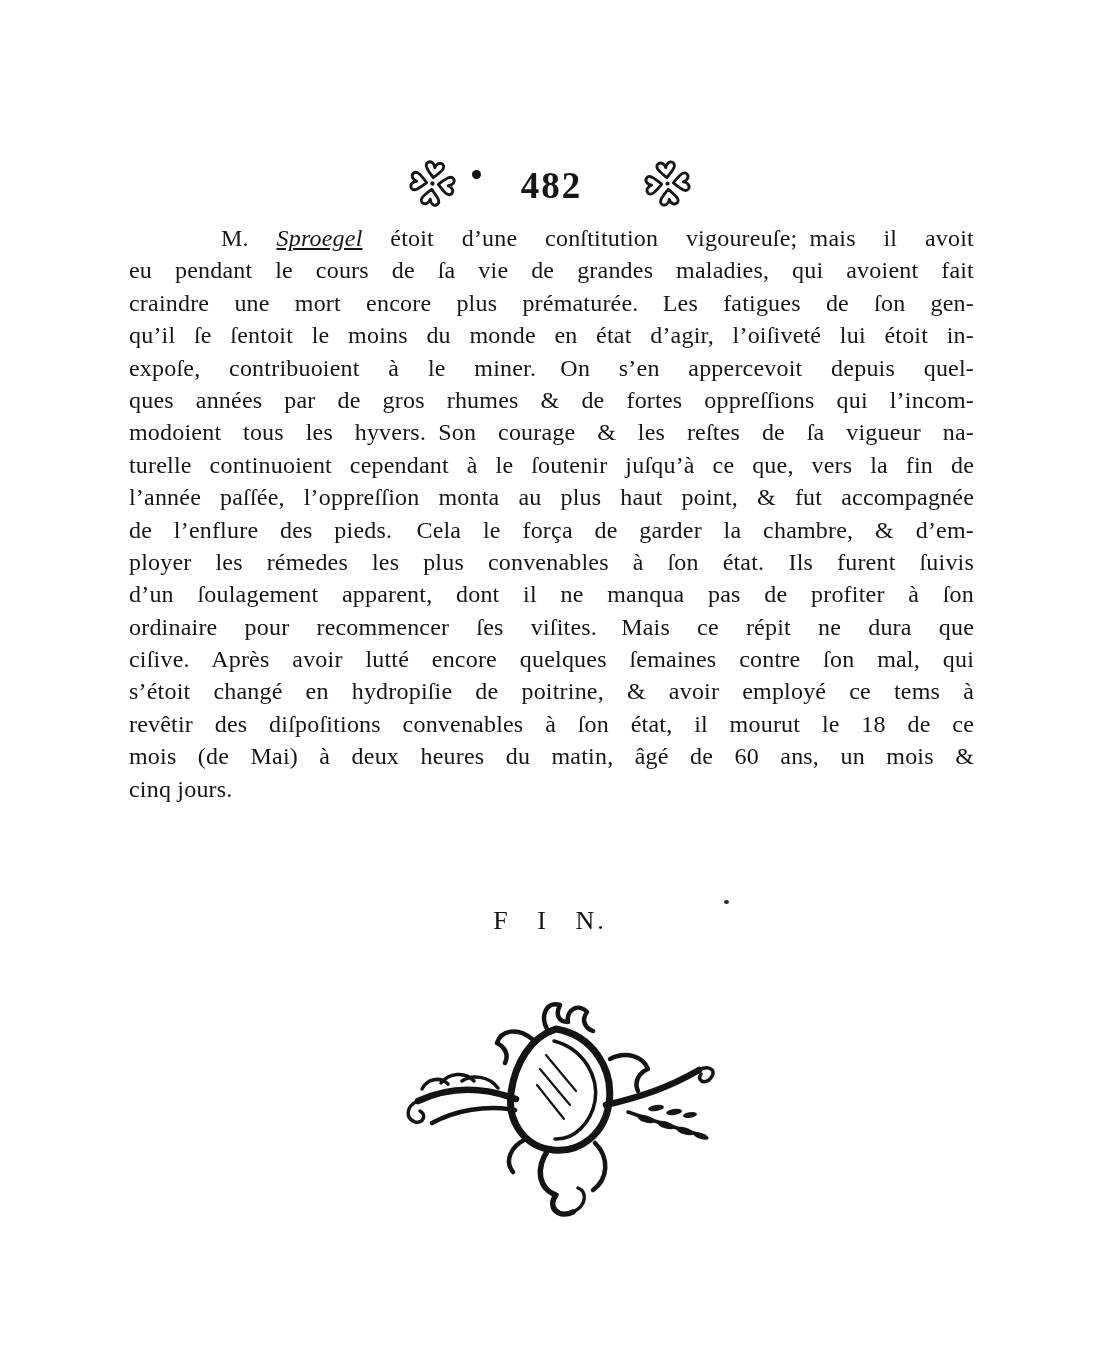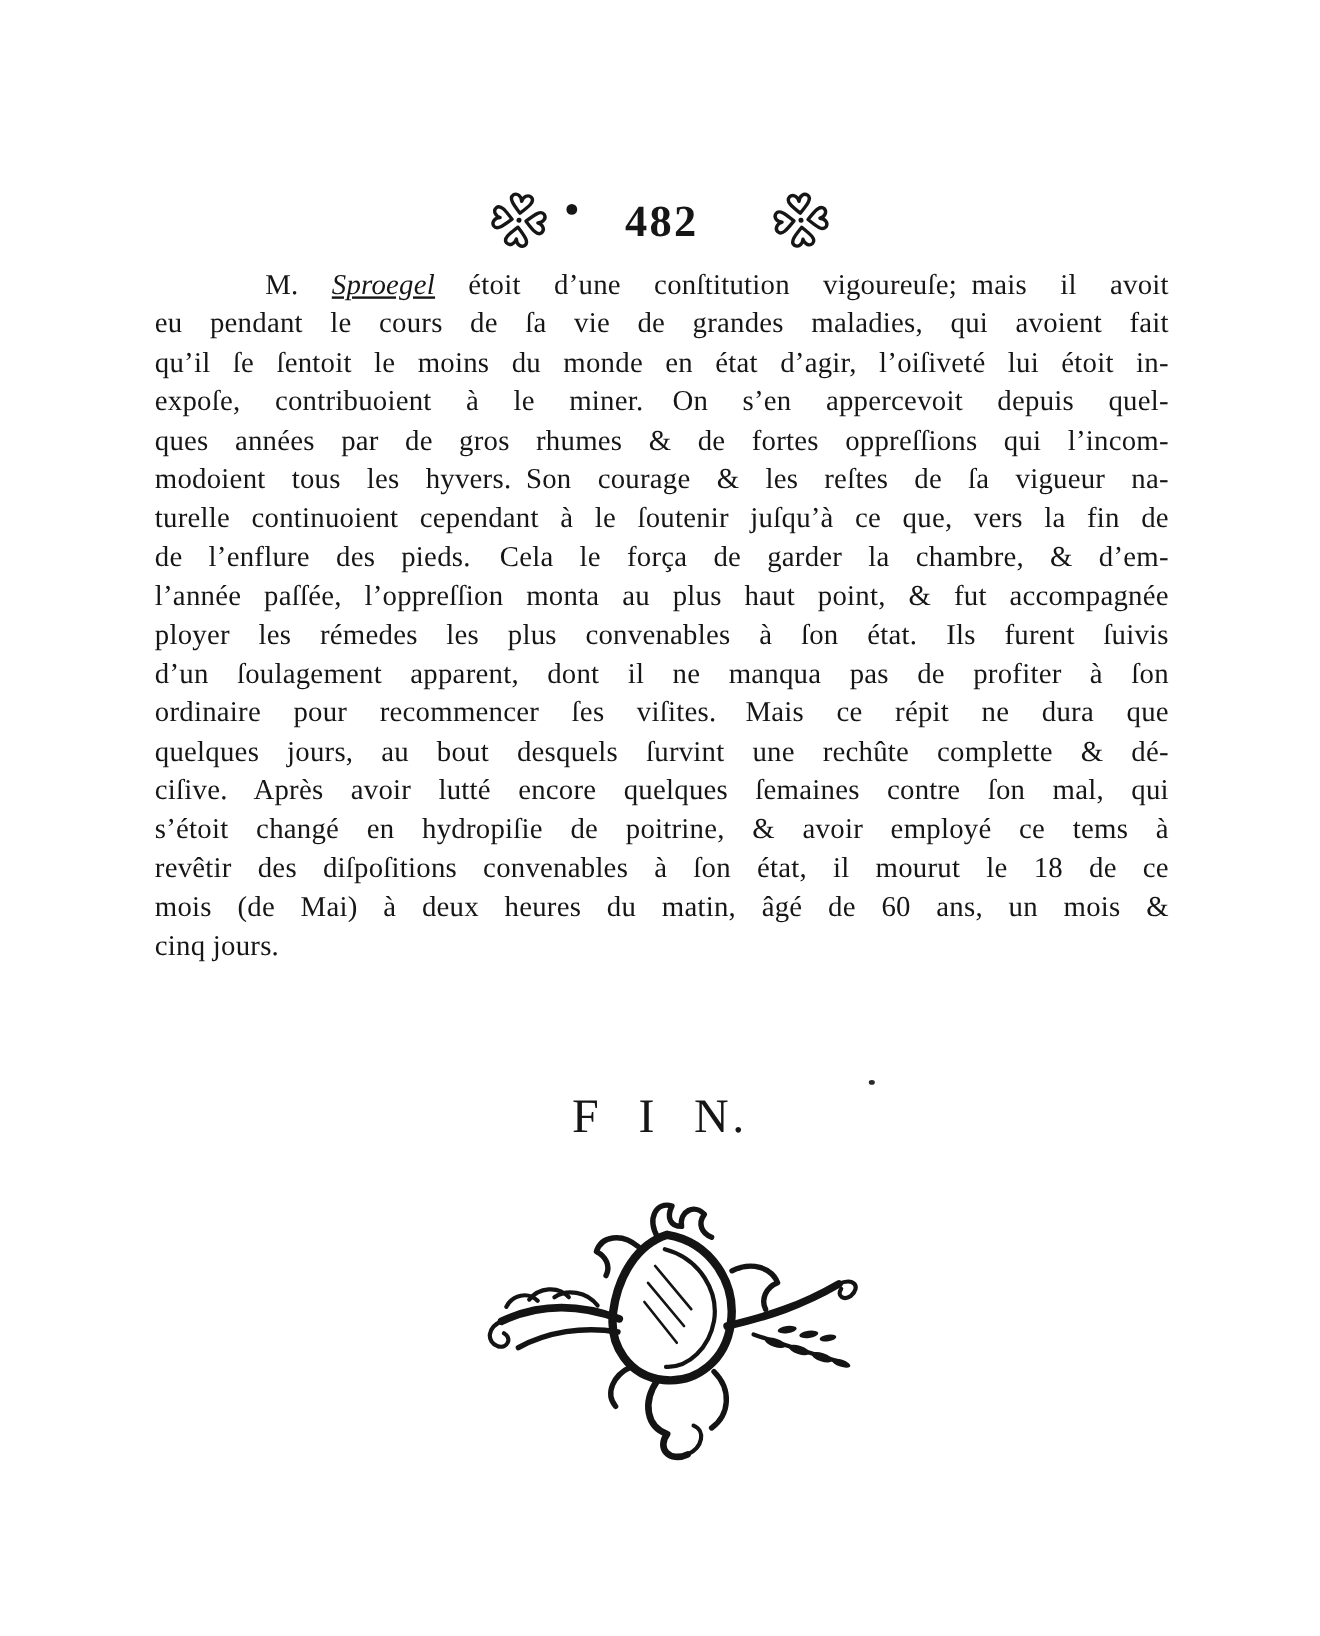--- a/index.html
+++ b/index.html
@@ -44,21 +44,21 @@
     height: 32.4px;
   }
   .tline.first { text-indent: 92px; }
   .tline.last  { text-align-last: left; }
   .italic-name { font-style: italic; text-decoration: underline; }
 
   
   .fin {
     position: absolute; top: 906px; left: 0; right: 0;
     text-align: center;
-    font-size: 40px; letter-spacing: 3px; word-spacing: 17px;
+    font-size: 26px; letter-spacing: 3px; word-spacing: 17px;
   }
   .speck {
     position: absolute; left: 724px; top: 900px;
     width: 5px; height: 4px; border-radius: 50%;
     background: #2a2a2a;
   }
 
   
   .tailpiece {
     position: absolute; left: 398px; top: 993px;
@@ -89,31 +89,31 @@
         <use href="#ptr" transform="rotate(180 20 20)"></use>
         <use href="#ptr" transform="rotate(270 20 20)"></use>
       </g>
       <circle cx="20" cy="20" r="1.8" fill="#161616"></circle>
     </svg>
   </div>
 
   <div class="text-block">
     <div class="tline first"><span>M. </span><span class="italic-name">Sproegel</span><span> étoit d’une conſtitution vigoureuſe; mais il avoit</span></div>
     <div class="tline">eu pendant le cours de ſa vie de grandes maladies, qui avoient fait</div>
+    <div class="tline">craindre une mort encore plus prématurée. Les fatigues de ſon gen-</div>
     <div class="tline">qu’il ſe ſentoit le moins du monde en état d’agir, l’oiſiveté lui étoit in-</div>
     <div class="tline">expoſe, contribuoient à le miner. On s’en appercevoit depuis quel-</div>
     <div class="tline">ques années par de gros rhumes &amp; de fortes oppreſſions qui l’incom-</div>
     <div class="tline">modoient tous les hyvers. Son courage &amp; les reſtes de ſa vigueur na-</div>
     <div class="tline">turelle continuoient cependant à le ſoutenir juſqu’à ce que, vers la fin de</div>
+    <div class="tline">l’année paſſée, l’oppreſſion monta au plus haut point, &amp; fut accompagnée</div>
     <div class="tline">de l’enflure des pieds. Cela le força de garder la chambre, &amp; d’em-</div>
-    <div class="tline">l’année paſſée, l’oppreſſion monta au plus haut point, &amp; fut accompagnée</div>
     <div class="tline">ployer les rémedes les plus convenables à ſon état. Ils furent ſuivis</div>
     <div class="tline">d’un ſoulagement apparent, dont il ne manqua pas de profiter à ſon</div>
     <div class="tline">ordinaire pour recommencer ſes viſites. Mais ce répit ne dura que</div>
-    <div class="tline">quelques jours, au bout desquels ſurvint une rechûte complette &amp; dé-</div>
     <div class="tline">ciſive.  Après avoir lutté encore quelques ſemaines contre ſon mal, qui</div>
     <div class="tline">s’étoit changé en hydropiſie de poitrine, &amp; avoir employé ce tems à</div>
     <div class="tline">revêtir des diſpoſitions convenables à ſon état, il mourut le 18 de ce</div>
     <div class="tline">mois (de Mai) à deux heures du matin, âgé de 60 ans, un mois &amp;</div>
     <div class="tline last">cinq jours.</div>
   </div>
 
   <div class="speck"></div>
   <div class="fin">F I N.</div>
 

